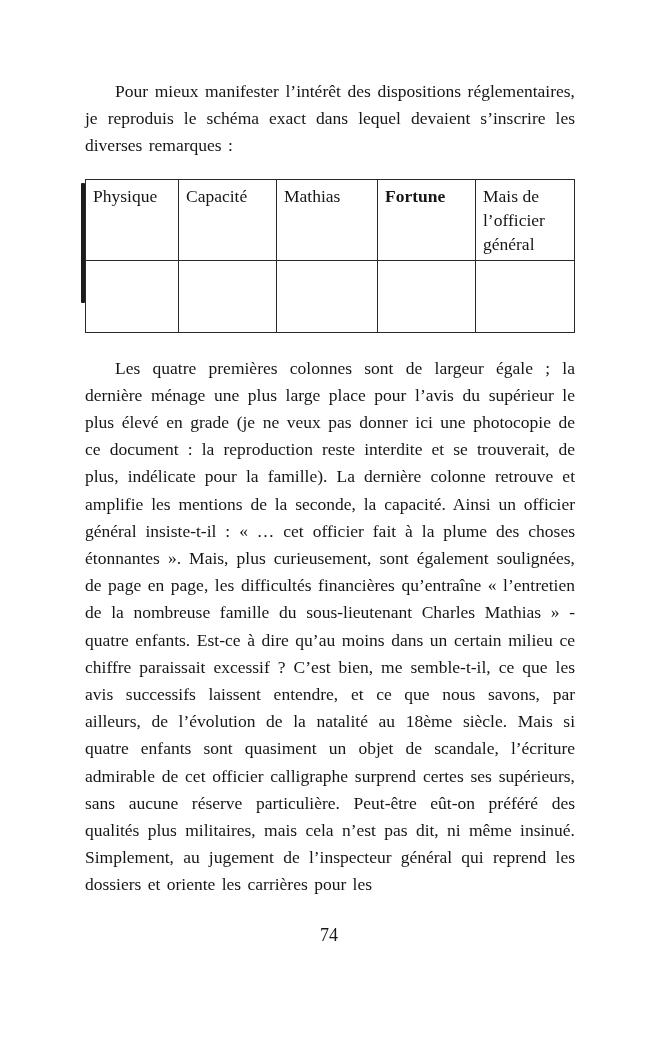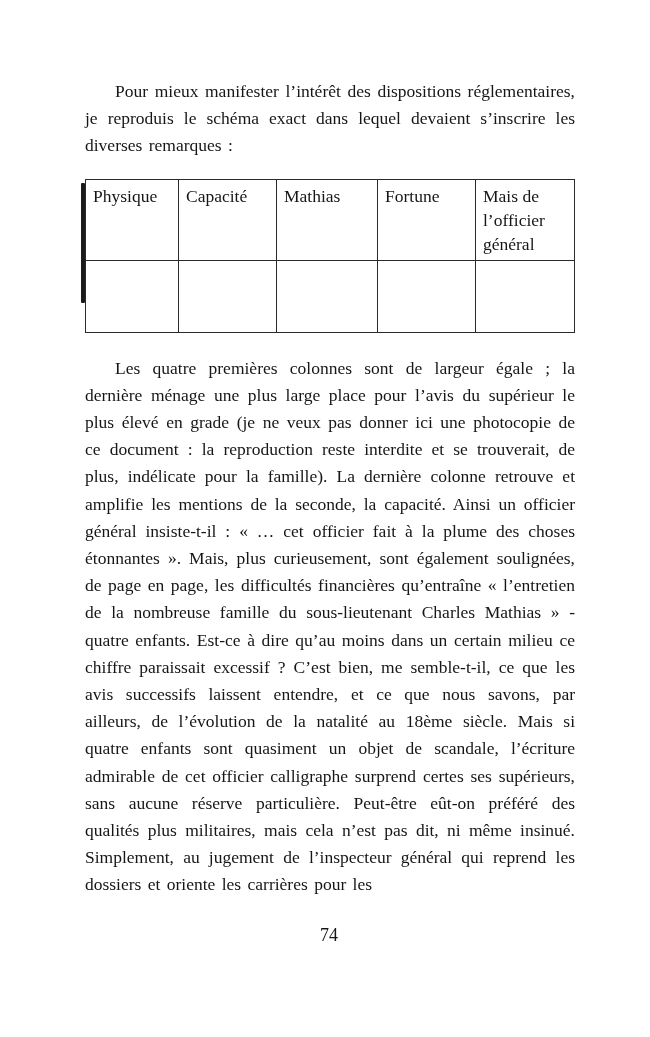--- a/index.html
+++ b/index.html
@@ -49,21 +49,21 @@
     padding: 4px 6px 4px 7px;
     color: #161616;
   }
 
   .doc-table tr.header-row td { height: 72px; }
   .doc-table tr.empty-row td  { height: 72px; }
 
   .col-1 { width: 93px; }
   .col-2 { width: 98px; }
   .col-3 { width: 101px; }
-  .col-4 { width: 98px; }
+  .col-4 { width: 98px; font-weight: bold; }
   .col-5 { width: 99px; }
 
   .scan-artifact {
     position: absolute;
     left: -4px;
     top: 105px;
     width: 4px;
     height: 120px;
     background: #1c1c1c;
     border-radius: 1px;

